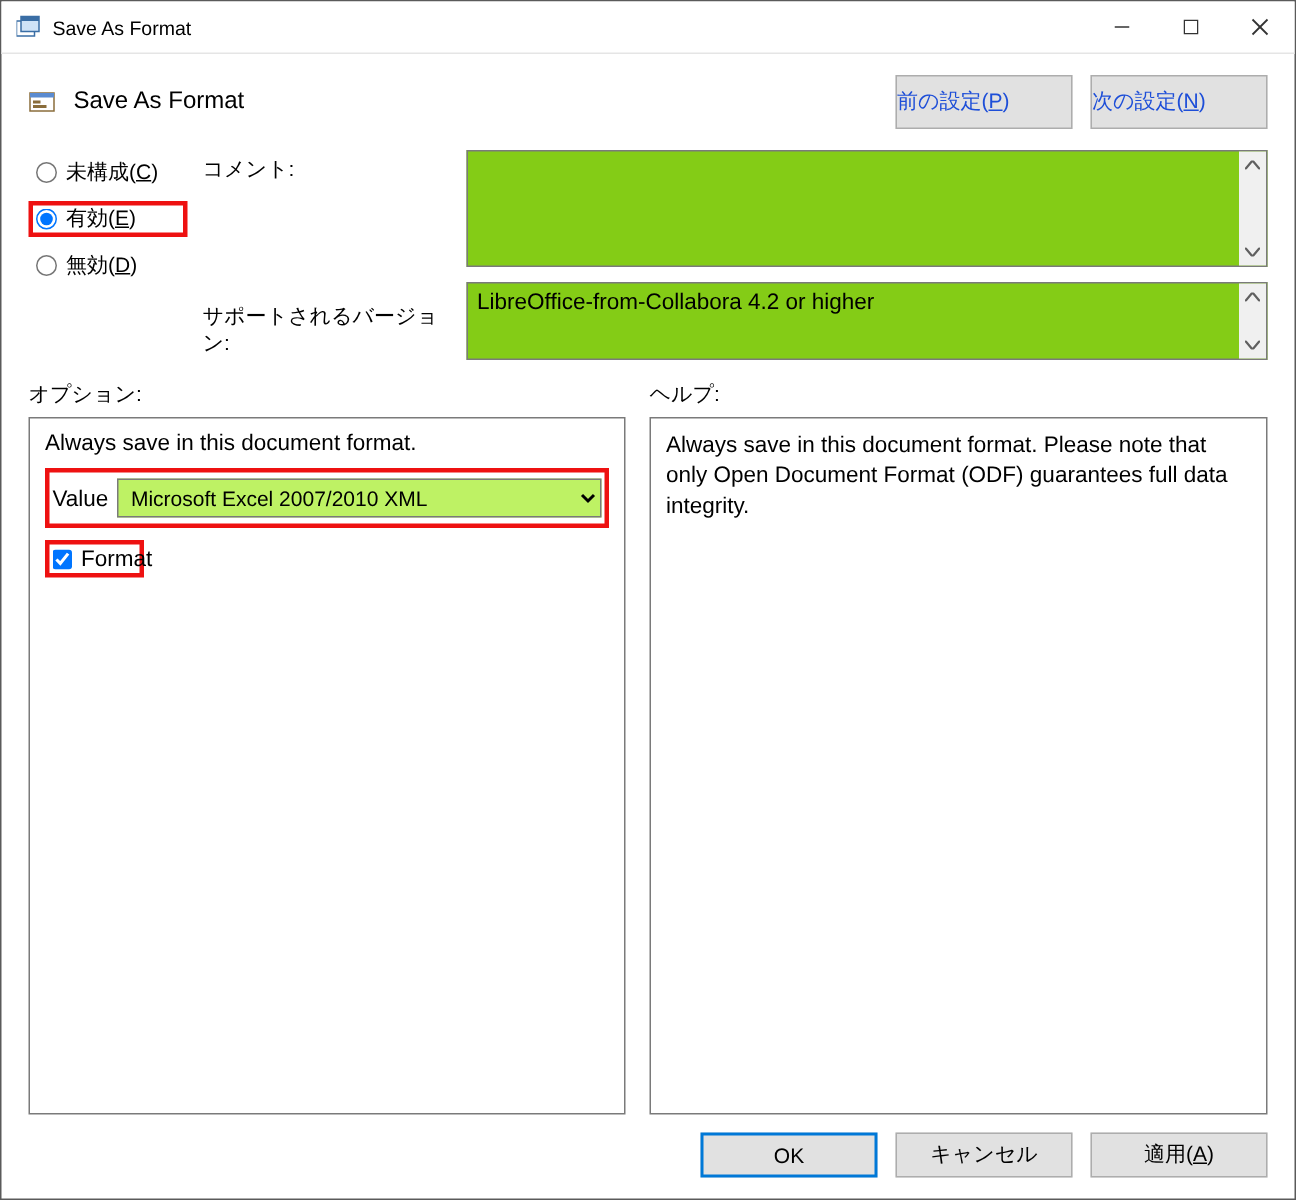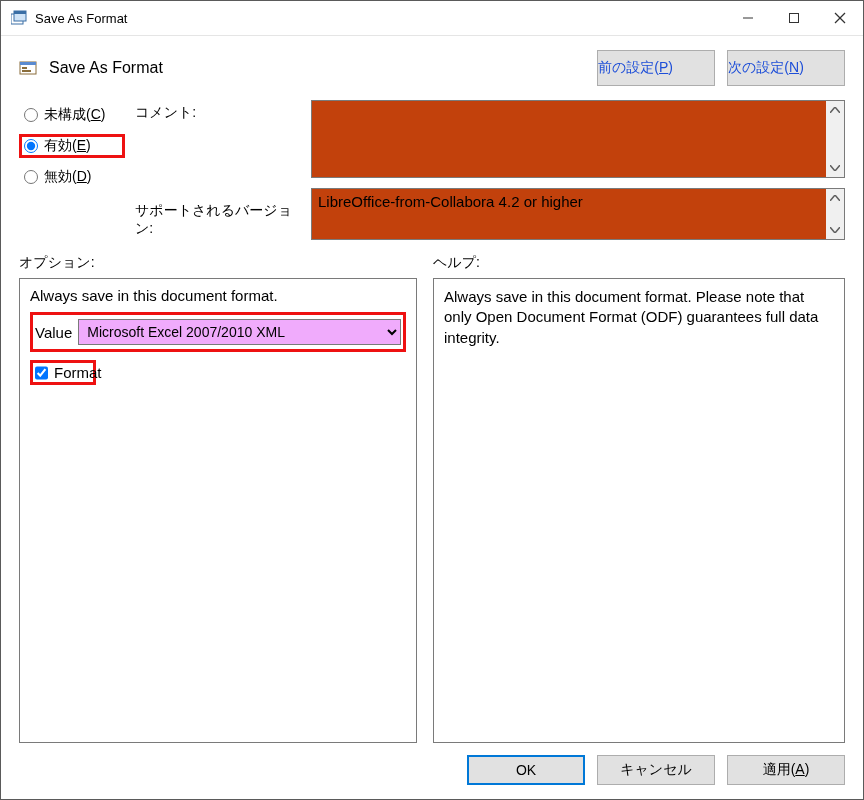--- a/index.html
+++ b/index.html
@@ -95,21 +95,21 @@
   .labels-col .lbl { height: auto; }
   .fields-col {
     flex:1;
     display:flex;
     flex-direction:column;
     gap: 10px;
   }
   .ta-wrap {
     position:relative;
     border:1px solid #7a7a7a;
-    background:#c2410c;
+    background:#84cc16;
     height:78px;
   }
   .ta-wrap.version { height:52px; }
   .ta-content {
     padding:4px 22px 4px 6px;
     font-size:15px;
     color:#000;
   }
   .vscroll {
     position:absolute; right:0; top:0; bottom:0; width:18px;
@@ -152,21 +152,21 @@
     border:3px solid #e11;
     padding:4px 2px;
     margin-bottom:6px;
   }
   .value-row .vlabel { font-size:15px; }
   .value-row select {
     flex:1;
     height:26px;
     font-size:14px;
     border:1px solid #7a7a7a;
-    background:#f0abfc;
+    background:#bef264;
     padding:0 4px;
   }
   .final-row {
     display:flex; align-items:center; gap:6px;
     border:3px solid #e11;
     width:66px;
     padding:1px 2px;
     margin-top:2px;
   }
   .final-row input[type=checkbox]{ margin:0; width:14px; height:14px; }

